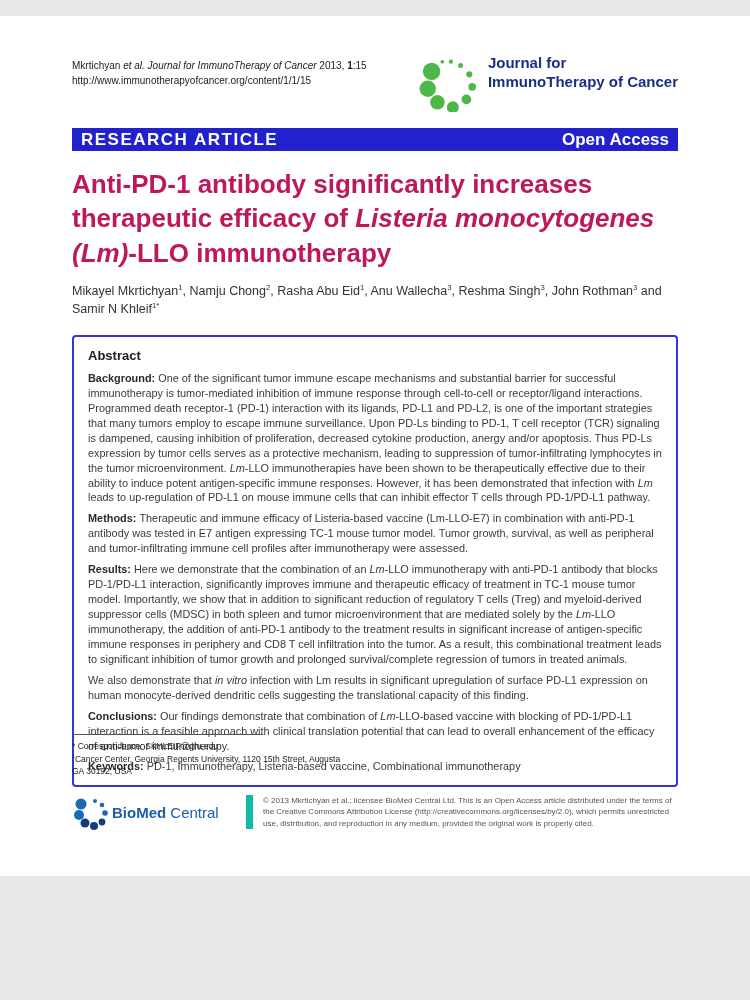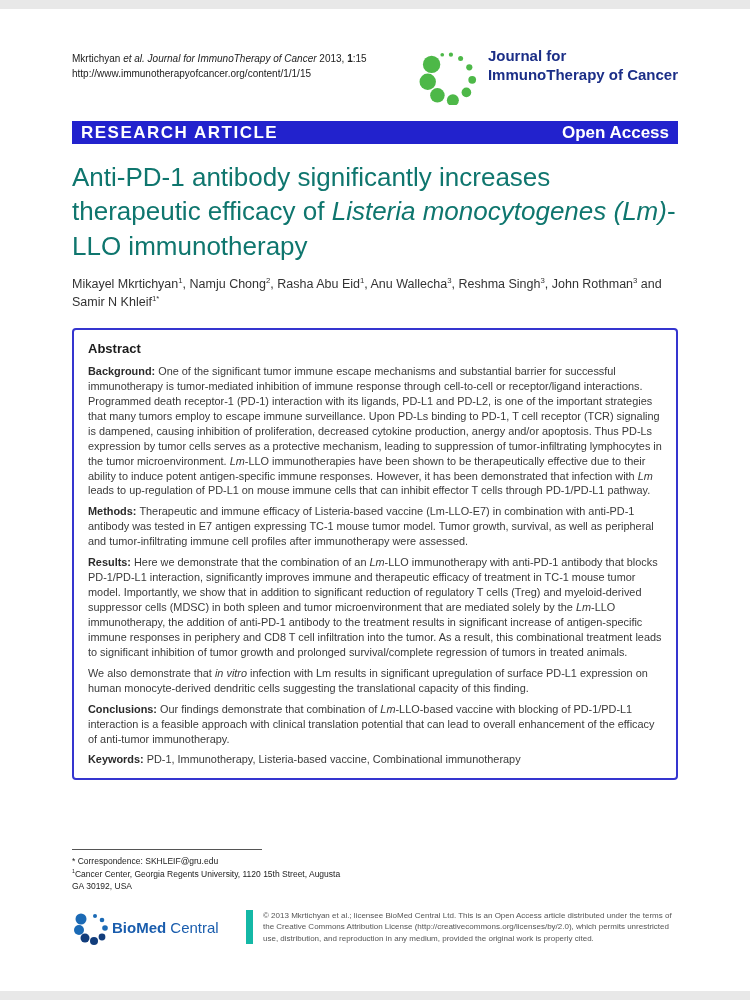--- a/index.html
+++ b/index.html
@@ -1,18 +1,18 @@
 <!DOCTYPE html>
 <html><head>
 <meta charset="utf-8">
 <style>
   * { margin:0; padding:0; box-sizing:border-box; }
   html,body { background:#e8e8e8; }
   .page {
-    position:relative; width:750px; height:982px; margin:9px auto;
+    position:relative; width:750px; height:860px; margin:16px auto;
     background:#ffffff; overflow:hidden;
     font-family:"Liberation Sans", sans-serif; color:#333;
   }
   .content { padding:38px 72px 0 72px; }
   .it { font-style:italic; }
   .bd { font-weight:bold; }
   sup { font-size:0.62em; vertical-align:super; line-height:0; }
 
   
   .head-row { display:flex; justify-content:space-between; align-items:flex-start; }
@@ -25,21 +25,21 @@
 
   
   .banner {
     margin-top:16px; height:23px; background:#2222cd; color:#fff;
     display:flex; justify-content:space-between; align-items:center;
     padding:0 9px; font-size:17px; font-weight:bold;
   }
   .banner .left { letter-spacing:1.5px; }
 
   
-  .title { margin-top:16px; font-size:26px; line-height:1.32; color:#0f766e; font-weight:normal; }
+  .title { margin-top:16px; font-size:26px; line-height:1.32; color:#be185d; font-weight:bold; }
   .authors { margin-top:12px; font-size:12.5px; line-height:1.45; color:#333; }
 
   
   .abstract {
     margin-top:17px; border:2px solid #3535cf; border-radius:4px;
     padding:10px 14px 11px 14px; font-size:10.9px; line-height:1.37; color:#3a3a3a;
   }
   .abstract h2 { font-size:13px; color:#1c1c1c; margin-bottom:6px; font-weight:bold; }
   .abstract p { margin-bottom:6px; }
   .abstract p:last-child { margin-bottom:0; }

